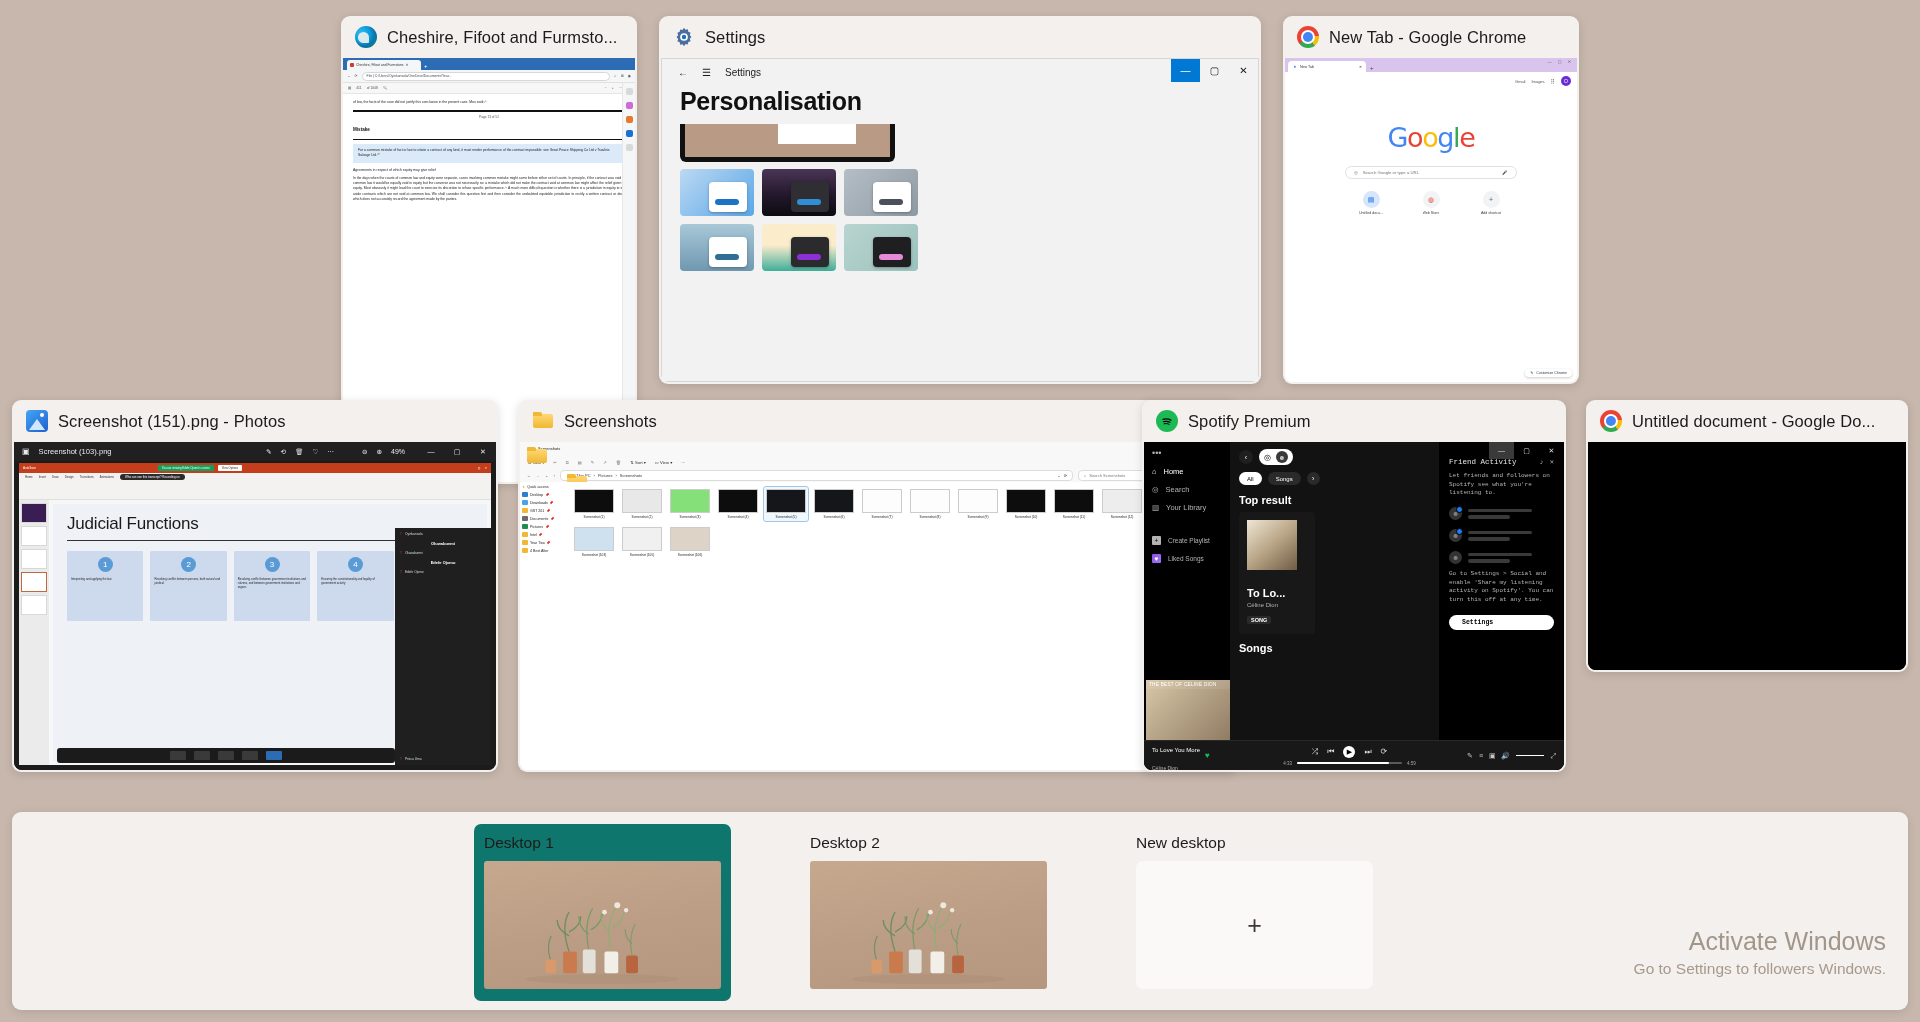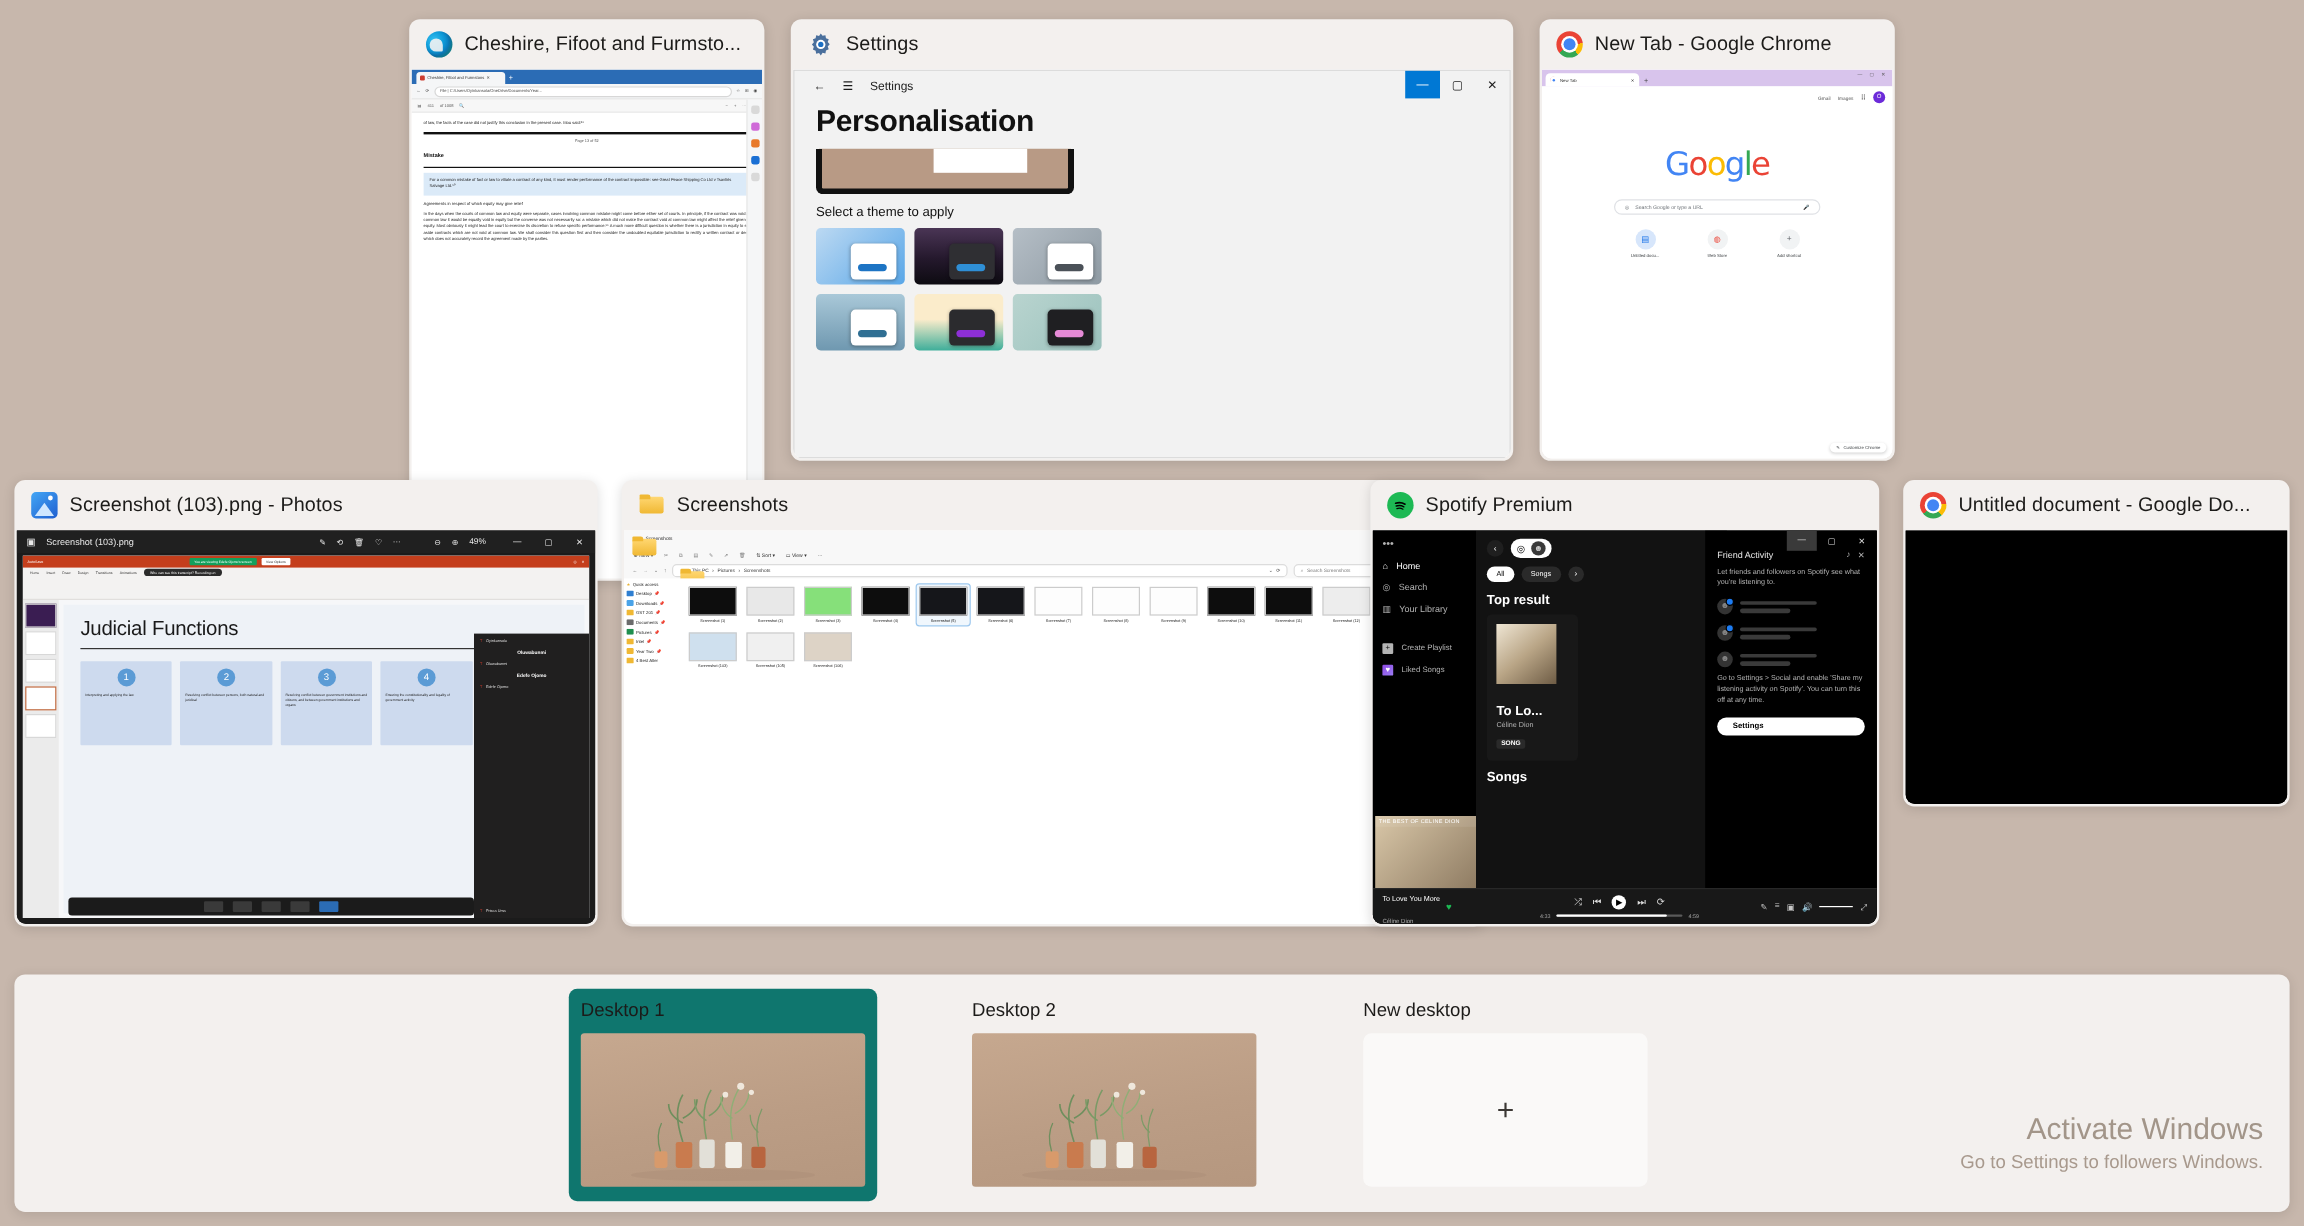--- a/index.html
+++ b/index.html
@@ -244,21 +244,21 @@
   .sp-chip { display:inline-flex; align-items:center; justify-content:center; height:13px; padding:0 8px;
              border-radius:9px; font-size:6px; background:#2a2a2a; color:#fff;}
   .sp-chip.on { background:#fff; color:#000;}
   .sp-h { font-size:11px; font-weight:700; margin-top:9px;}
   .sp-card { margin-top:6px; background:#181818; border-radius:4px; padding:8px; width:76px;}
   .sp-cover { width:50px;height:50px;background:linear-gradient(140deg,#efe6d4,#b9a586,#6e5c45);}
   .sp-song { font-size:11px; font-weight:700; margin-top:17px;}
   .sp-artist { font-size:6px; color:#b3b3b3; margin-top:3px;}
   .sp-badge { display:inline-block; margin-top:3px; font-size:5.5px; font-weight:700; background:#2a2a2a;
               padding:1px 4px; border-radius:2px;}
-  .sp-right { position:absolute; right:0; top:0; bottom:30px; width:143px; background:#000; padding:16px 10px 0 10px;}
+  .sp-right { position:absolute; right:0; top:0; bottom:30px; width:125px; background:#000; padding:16px 10px 0 10px;font-family:Liberation Mono, monospace;}
   .sp-ftitle { font-size:7.5px; color:#e6e6e6;}
   .sp-ftext { font-size:6px; color:#b3b3b3; line-height:1.45; margin-top:6px;}
   .sp-friend { display:flex; align-items:center; gap:6px; margin-top:9px;}
   .sp-av { width:13px;height:13px;border-radius:50%;background:#333; position:relative;
            display:flex;align-items:center;justify-content:center;font-size:7px;color:#888;}
   .sp-av.on:after{content:"";position:absolute;right:-1px;top:-1px;width:5px;height:5px;border-radius:50%;
                   background:#1d7cf2;border:1px solid #000;}
   .sp-lines { display:flex; flex-direction:column; gap:3px;}
   .sp-line { height:3.5px; background:#3a3a3a; border-radius:2px;}
   .sp-settings-btn { display:block; margin:10px auto 0 auto; background:#fff; color:#000;
@@ -382,21 +382,20 @@
         <span>☰</span>
         <span>Settings</span>
       </div>
       <div class="set-caption">
         <div class="cap-btn cap-min">—</div>
         <div class="cap-btn">▢</div>
         <div class="cap-btn">✕</div>
       </div>
       <div class="set-h1">Personalisation</div>
       <div class="theme-preview"></div>
-      <div class="set-label">Select a theme to apply</div>
       <div class="theme-grid">
         <div class="theme-cell" style="background:linear-gradient(135deg,#bcd9f2,#5aa7e8)">
           <div class="theme-card" style="background:#ffffff">
             <div class="theme-pill" style="background:#1d74c4"></div>
           </div>
         </div>
         <div class="theme-cell" style="background:linear-gradient(180deg,#4a3555,#24182c 55%,#0d0b11)">
           <div class="theme-card" style="background:#2f2f33">
             <div class="theme-pill" style="background:#2f8fd6"></div>
           </div>
@@ -494,21 +493,21 @@
           <span>Customize Chrome</span>
         </div>
       </div>
     </div>
   </div>
 </div>
 
 <div class="win-card" style="left:12px; top:400px; width:486px; height:372px;">
   <div class="win-titlebar">
     <span class="app-icon ico-photos"></span>
-    <span class="win-title">Screenshot (103).png - Photos</span>
+    <span class="win-title">Screenshot (151).png - Photos</span>
   </div>
   <div class="win-body" style="background:#1b1b1b;">
     <div class="ph-shell">
       <div class="ph-bar">
         <span style="font-size:8px">▣</span>
         <span style="font-size:7.6px">Screenshot (103).png</span>
         <span style="flex:1"></span>
         <span>✎</span>
         <span>⟲</span>
         <span>🗑</span>

